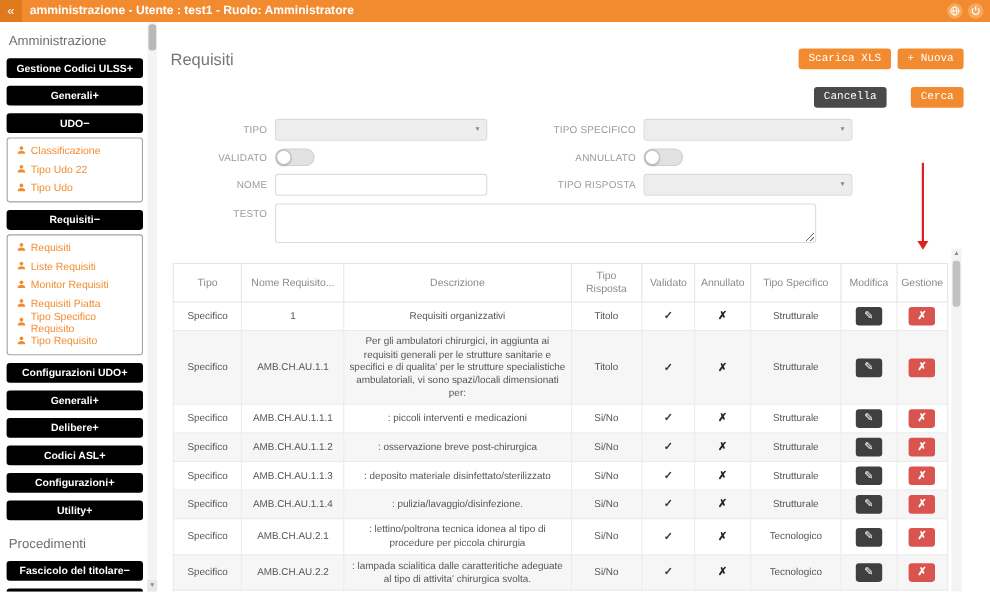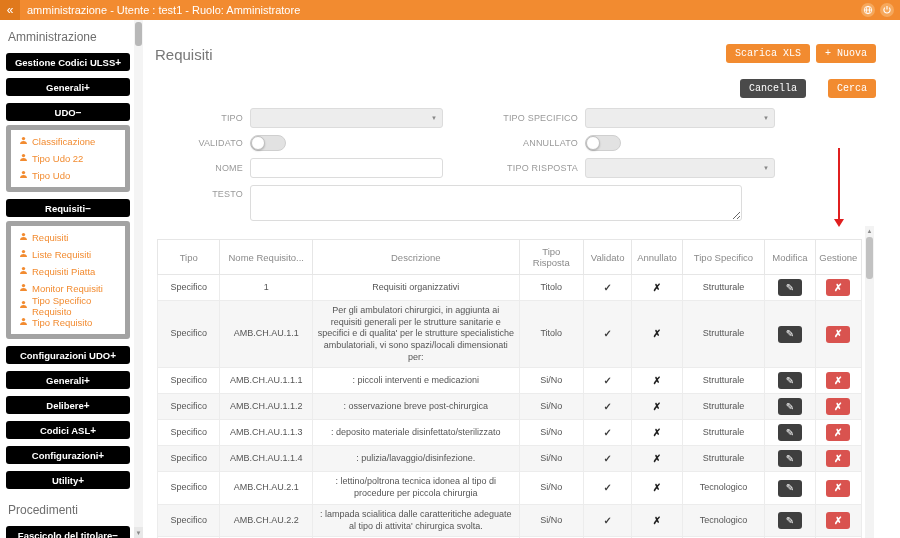--- a/index.html
+++ b/index.html
@@ -2,38 +2,38 @@
 <html><head>
 <meta charset="utf-8">
 <style>
   *{box-sizing:border-box;margin:0;padding:0}
   html,body{width:900px;height:538px;overflow:hidden}
   body{font-family:"Liberation Sans",sans-serif;background:#fff;color:#555;font-size:10px}
 
   
   .topbar{height:20px;background:#f28b30;display:flex;align-items:center;color:#fff}
   .collapse-box{width:20px;height:20px;background:#e0791c;display:flex;align-items:center;justify-content:center;font-size:12px;cursor:pointer;flex:0 0 auto}
-  .topbar-title{font-weight:normal;font-size:11px;margin-left:7px;white-space:nowrap}
+  .topbar-title{font-weight:bold;font-size:11px;margin-left:7px;white-space:nowrap}
   .topbar-icons{margin-left:auto;display:flex;gap:5px;margin-right:6px}
   .icon-circle{width:14px;height:14px;border-radius:50%;background:#f6a85c;display:flex;align-items:center;justify-content:center;cursor:pointer}
   .icon-circle svg{display:block}
 
   
   .layout{display:flex;height:518px}
   .sidebar{width:143px;flex:0 0 auto;position:relative;padding:6px 12px 17px 5px;overflow:hidden;background:#fff}
   .main{flex:1;position:relative;padding:0 24px 0 12px;overflow:hidden}
 
   
   .side-section{color:#6e6e6e;font-size:12px;margin:4px 2px 9px 3px}
   .side-section.second{margin-top:14px}
   .side-btn{background:#000000;color:#fff;border-radius:3px;height:18px;margin:0 1px 7px 1px;
             display:flex;align-items:center;justify-content:center;padding:0 6px;
             font-size:9.5px;font-weight:bold;cursor:pointer}
   .side-toggle{font-size:10px;font-weight:bold}
-  .side-group{border:5px solid #a3a3a3;border-radius:3px;margin:-3px 1px 7px 1px;padding:3px 2px}
+  .side-group{border:1px solid #a3a3a3;border-radius:3px;margin:-3px 1px 7px 1px;padding:3px 2px}
   .side-sub{display:flex;align-items:center;gap:4px;height:17px;padding-left:6px;color:#f28b30;font-size:9.5px;cursor:pointer}
   .side-sub svg{flex:0 0 auto}
   .side-scroll{position:absolute;top:0;right:0;width:9px;height:100%;background:#f4f4f4}
   .side-scroll .thumb{position:absolute;top:2px;left:1px;width:7px;height:24px;background:#b8b8b8;border-radius:3px}
   .side-scroll .down{position:absolute;bottom:0;left:0;width:9px;height:11px;background:#e8e8e8;color:#8a8a8a;font-size:6px;display:flex;align-items:center;justify-content:center}
 
   
   .page-head{display:flex;align-items:flex-end;margin-top:24px}
   .page-title{color:#777;font-size:15px}
   .head-actions{margin-left:auto;display:flex;gap:6px}
@@ -157,28 +157,28 @@
                 <circle cx="8" cy="4.6" r="3" fill="#f28b30"></circle>
                 <path d="M1.8 14c0-3.4 2.8-5.2 6.2-5.2s6.2 1.8 6.2 5.2z" fill="#f28b30"></path>
               </svg></span>
             <span>Liste Requisiti</span>
           </div>
           <div class="side-sub">
             <span><svg width="9" height="9" viewBox="0 0 16 16">
                 <circle cx="8" cy="4.6" r="3" fill="#f28b30"></circle>
                 <path d="M1.8 14c0-3.4 2.8-5.2 6.2-5.2s6.2 1.8 6.2 5.2z" fill="#f28b30"></path>
               </svg></span>
+            <span>Monitor Requisiti</span>
+          </div>
+          <div class="side-sub">
+            <span><svg width="9" height="9" viewBox="0 0 16 16">
+                <circle cx="8" cy="4.6" r="3" fill="#f28b30"></circle>
+                <path d="M1.8 14c0-3.4 2.8-5.2 6.2-5.2s6.2 1.8 6.2 5.2z" fill="#f28b30"></path>
+              </svg></span>
             <span>Requisiti Piatta</span>
-          </div>
-          <div class="side-sub">
-            <span><svg width="9" height="9" viewBox="0 0 16 16">
-                <circle cx="8" cy="4.6" r="3" fill="#f28b30"></circle>
-                <path d="M1.8 14c0-3.4 2.8-5.2 6.2-5.2s6.2 1.8 6.2 5.2z" fill="#f28b30"></path>
-              </svg></span>
-            <span>Monitor Requisiti</span>
           </div>
           <div class="side-sub">
             <span><svg width="9" height="9" viewBox="0 0 16 16">
                 <circle cx="8" cy="4.6" r="3" fill="#f28b30"></circle>
                 <path d="M1.8 14c0-3.4 2.8-5.2 6.2-5.2s6.2 1.8 6.2 5.2z" fill="#f28b30"></path>
               </svg></span>
             <span>Tipo Specifico Requisito</span>
           </div>
           <div class="side-sub">
             <span><svg width="9" height="9" viewBox="0 0 16 16">

